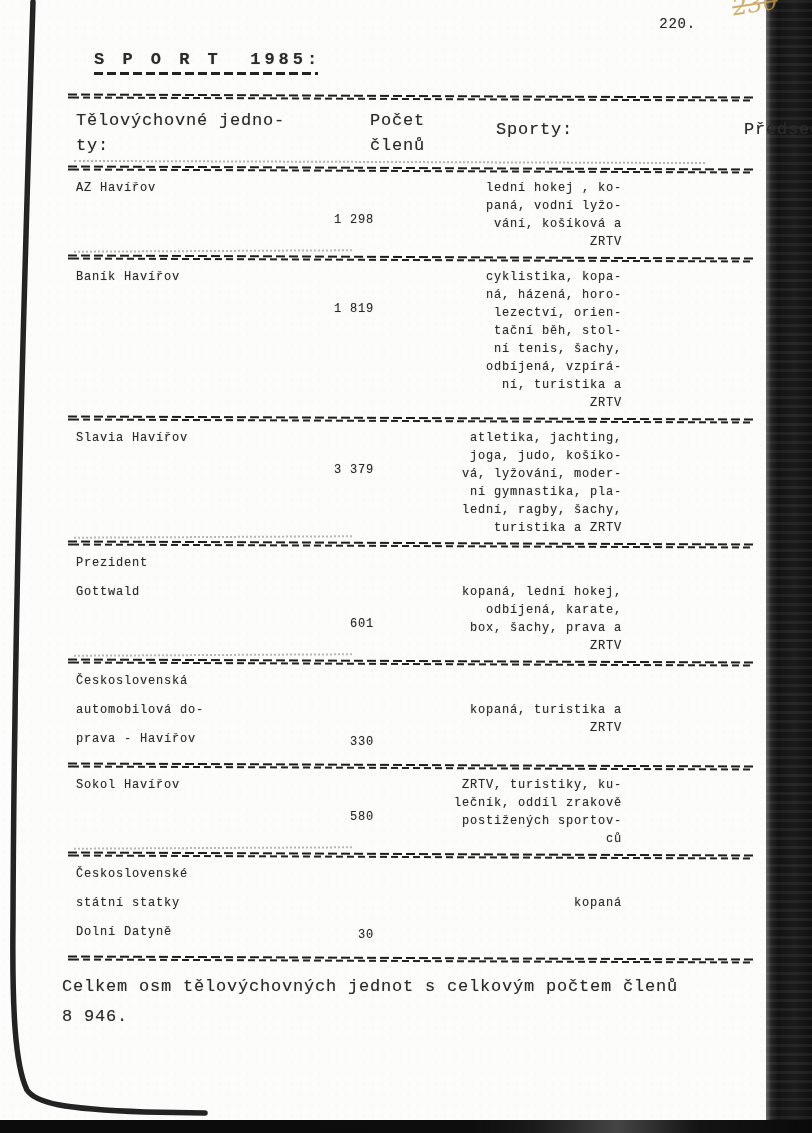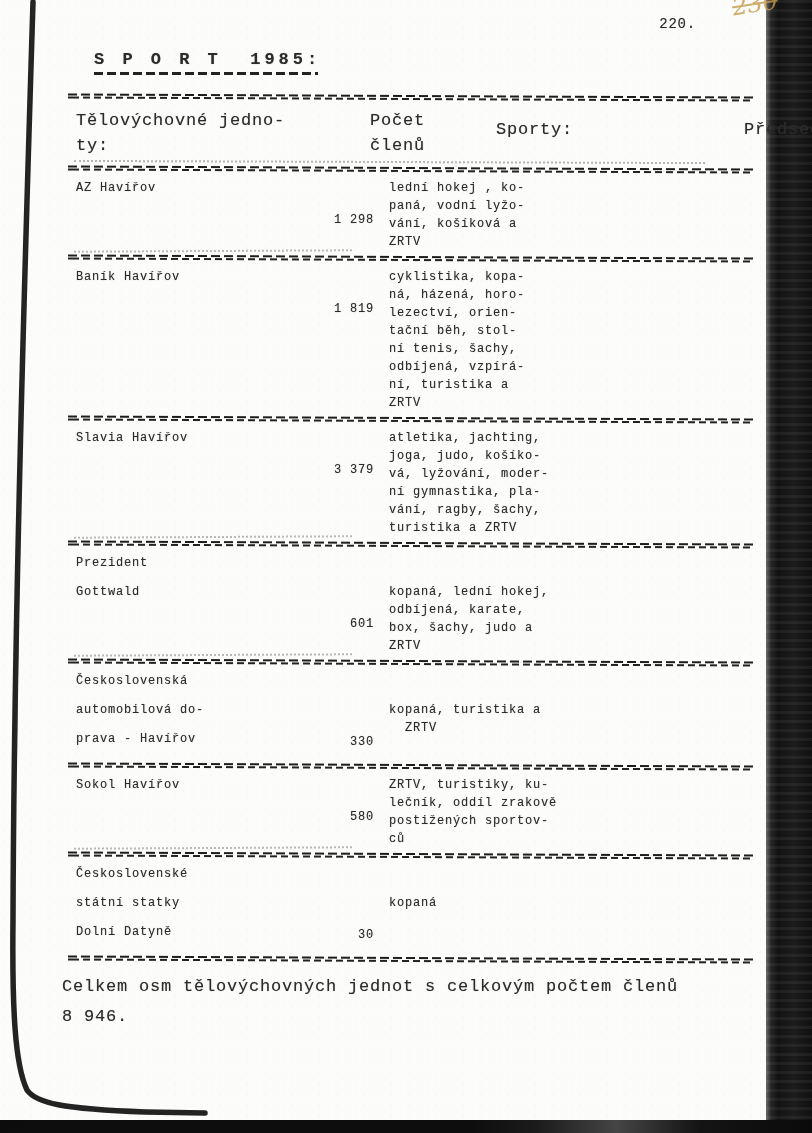--- a/index.html
+++ b/index.html
@@ -68,21 +68,21 @@
   .hdr .h-line{line-height:25px;}
   .hdr .c2{padding-left:22px;}
   .hdr .c3{padding-left:40px;padding-top:12px;}
   .hdr .c4{padding-left:2px;padding-top:12px;}
 
   .row{position:relative;padding-top:7px;}
   .cell{font-size:12px;}
   .name-line{line-height:19px;white-space:pre;}
   .wide-name .name-line{margin-bottom:10px;}
   .members{text-align:right;padding-right:2px;line-height:19px;margin-top:32px;}
-  .sports{padding-left:13px;}
+  .sports{padding-left:13px;text-align:right;}
   .sports-line{line-height:18px;white-space:pre;}
   .ghost-row::after{
     content:"";position:absolute;left:6px;bottom:9px;width:278px;
     border-top:2px dotted rgba(105,105,105,.45);transform:rotate(-0.3deg);
   }
   .row .sep{margin-top:5px;}
 
   .summary{margin:10px 0 0 -6px;font-size:17px;}
   .summary-line{line-height:30px;white-space:pre;}
 </style>
@@ -164,38 +164,38 @@
     <div class="grid">
       <div class="cell name">
               <div class="name-line">Slavia Havířov</div>
             </div>
       <div class="cell members" style="padding-top: 0px;">3 379</div>
       <div class="cell sports" style="padding-top: 0px;">
               <div class="sports-line">atletika, jachting,</div>
               <div class="sports-line">joga, judo, košíko-</div>
               <div class="sports-line">vá, lyžování, moder-</div>
               <div class="sports-line">ní gymnastika, pla-</div>
-              <div class="sports-line">vání, ragby, šachy,</div>
+              <div class="sports-line">lední, ragby, šachy,</div>
               <div class="sports-line">turistika a ZRTV</div>
             </div>
       <div class="cell chairman"></div>
     </div>
     <div class="sep"></div>
   </div>
         <div class="row typed wide-name ghost-row">
     <div class="grid">
       <div class="cell name">
               <div class="name-line">Prezident</div>
               <div class="name-line">Gottwald</div>
             </div>
       <div class="cell members" style="padding-top: 29px;">601</div>
       <div class="cell sports" style="padding-top: 29px;">
               <div class="sports-line">kopaná, lední hokej,</div>
               <div class="sports-line">odbíjená, karate,</div>
-              <div class="sports-line">box, šachy, judo a</div>
+              <div class="sports-line">box, šachy, prava a</div>
               <div class="sports-line">ZRTV</div>
             </div>
       <div class="cell chairman"></div>
     </div>
     <div class="sep"></div>
   </div>
         <div class="row typed wide-name">
     <div class="grid">
       <div class="cell name">
               <div class="name-line">Československá</div>

